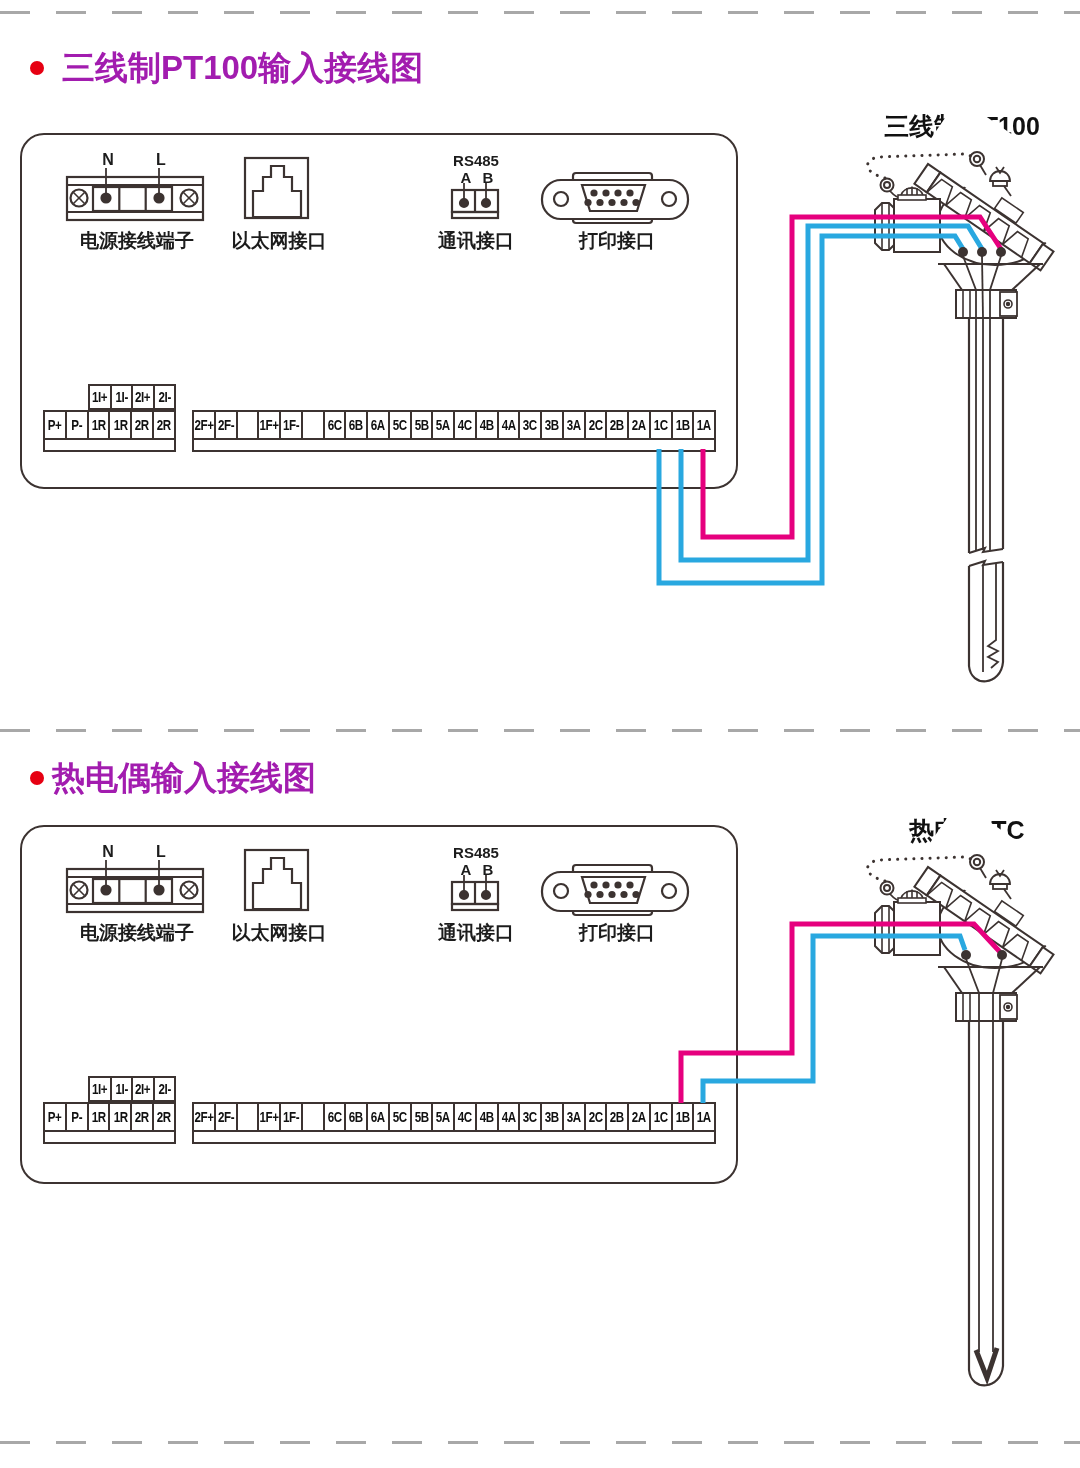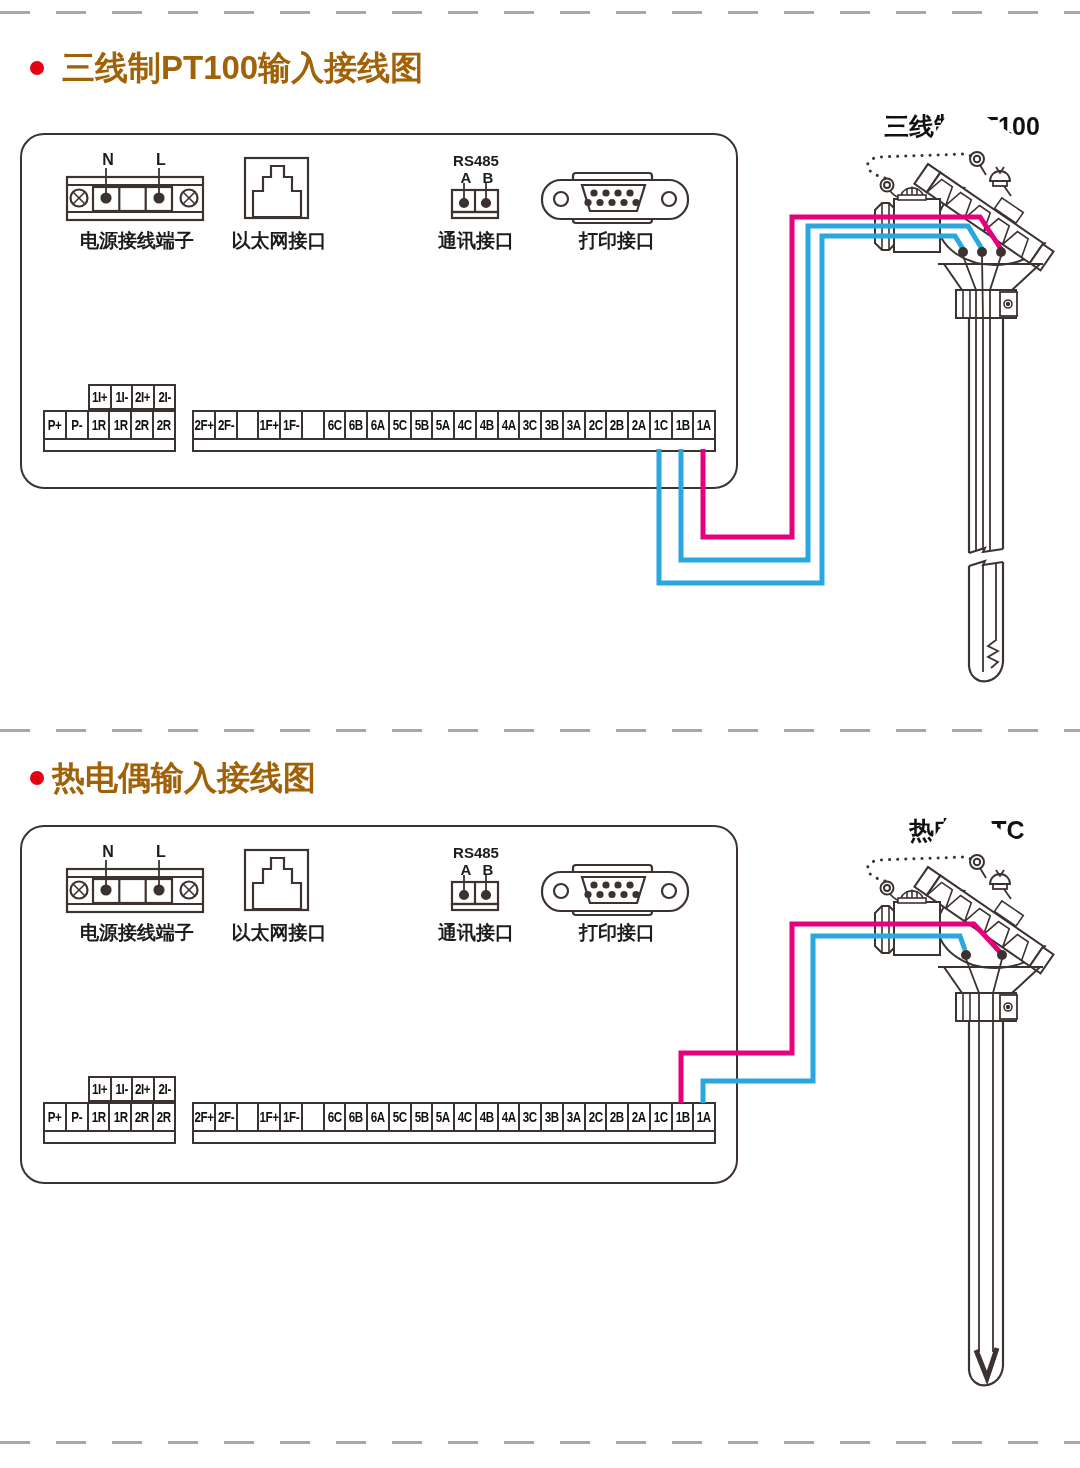--- a/index.html
+++ b/index.html
@@ -1,20 +1,20 @@
 <!DOCTYPE html>
 <html><head>
 <meta charset="utf-8">
 <style>
   html,body{margin:0;padding:0;background:#fff;}
   body{width:1080px;height:1468px;position:relative;overflow:hidden;
        font-family:"Liberation Sans","DejaVu Sans",sans-serif;color:#111;}
   .divider{position:absolute;left:0;width:1080px;height:3px;
        background:repeating-linear-gradient(90deg,#a8a8a8 0 30px,transparent 30px 56px);}
-  .section-title{position:absolute;font-size:33px;font-weight:bold;color:#a16207;white-space:nowrap;}
+  .section-title{position:absolute;font-size:33px;font-weight:bold;color:#a21caf;white-space:nowrap;}
   .bullet{position:absolute;width:14px;height:14px;border-radius:50%;}
   .panel{position:absolute;left:20px;width:714px;border:2.5px solid #3c3331;border-radius:24px;background:#fff;}
   #panel1{top:133px;height:352px;}
   #panel2{top:825px;height:355px;}
   .caption{position:absolute;font-size:19px;font-weight:bold;color:#1c1c1c;transform:translateX(-50%);white-space:nowrap;}
   .portlabel{position:absolute;font-size:16px;font-weight:bold;color:#1c1c1c;transform:translateX(-50%);white-space:nowrap;}
   .sensor-label{position:absolute;font-size:25px;font-weight:bold;color:#111;transform:translateX(-50%);white-space:nowrap;}
   
   .block{position:absolute;border:2px solid #3c3331;background:#fff;box-sizing:border-box;}
   .cells{display:flex;height:26px;}

